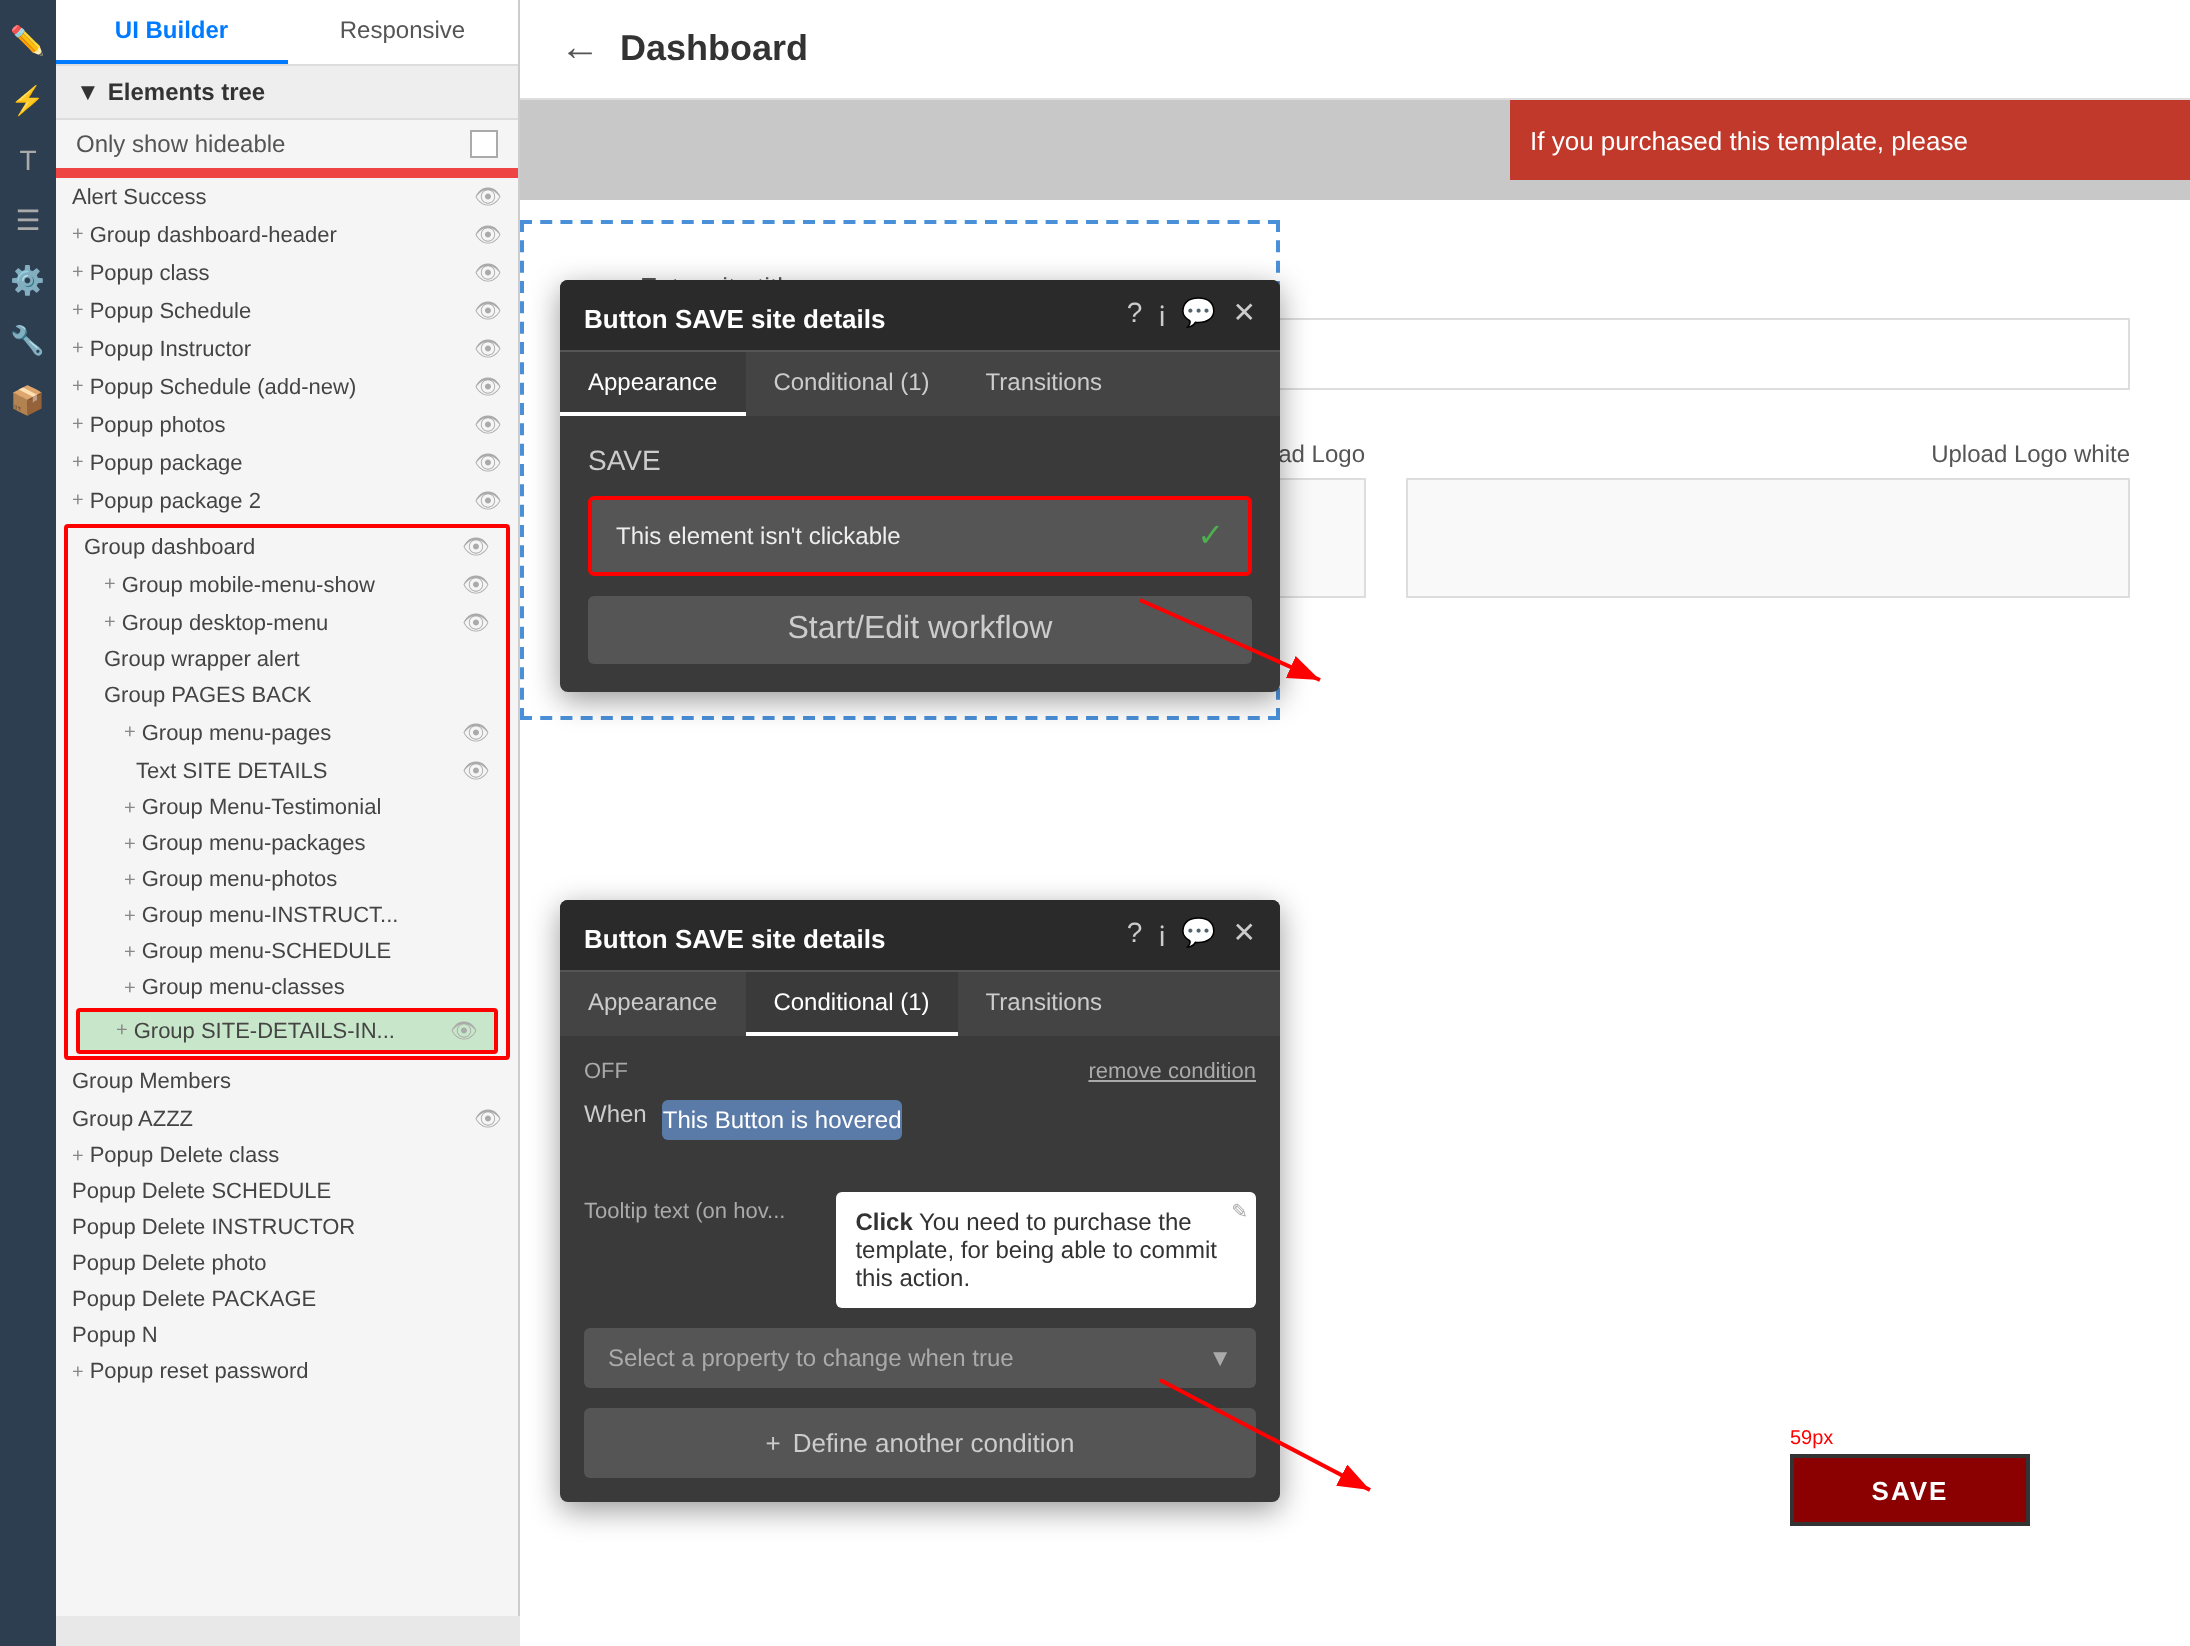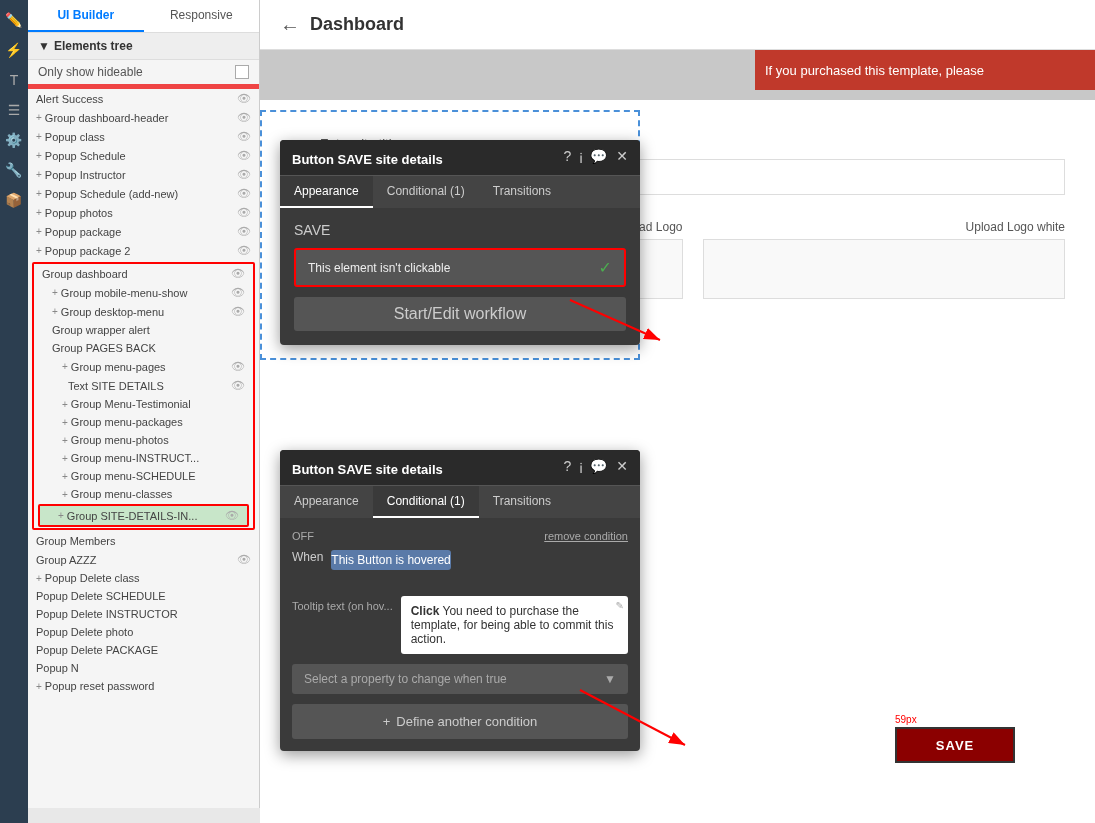--- a/index.html
+++ b/index.html
@@ -342,20 +342,21 @@
     }
 
     .tooltip-content {
       background: #fff;
       color: #333;
       font-size: 12px;
       padding: 8px 10px;
       border-radius: 3px;
       flex: 1;
       position: relative;
+      margin-left: 17px;
     }
 
     .tooltip-content .click-bold {
       font-weight: bold;
     }
 
     .tooltip-edit-icon {
       position: absolute;
       top: 4px; right: 4px;
       color: #aaa;

